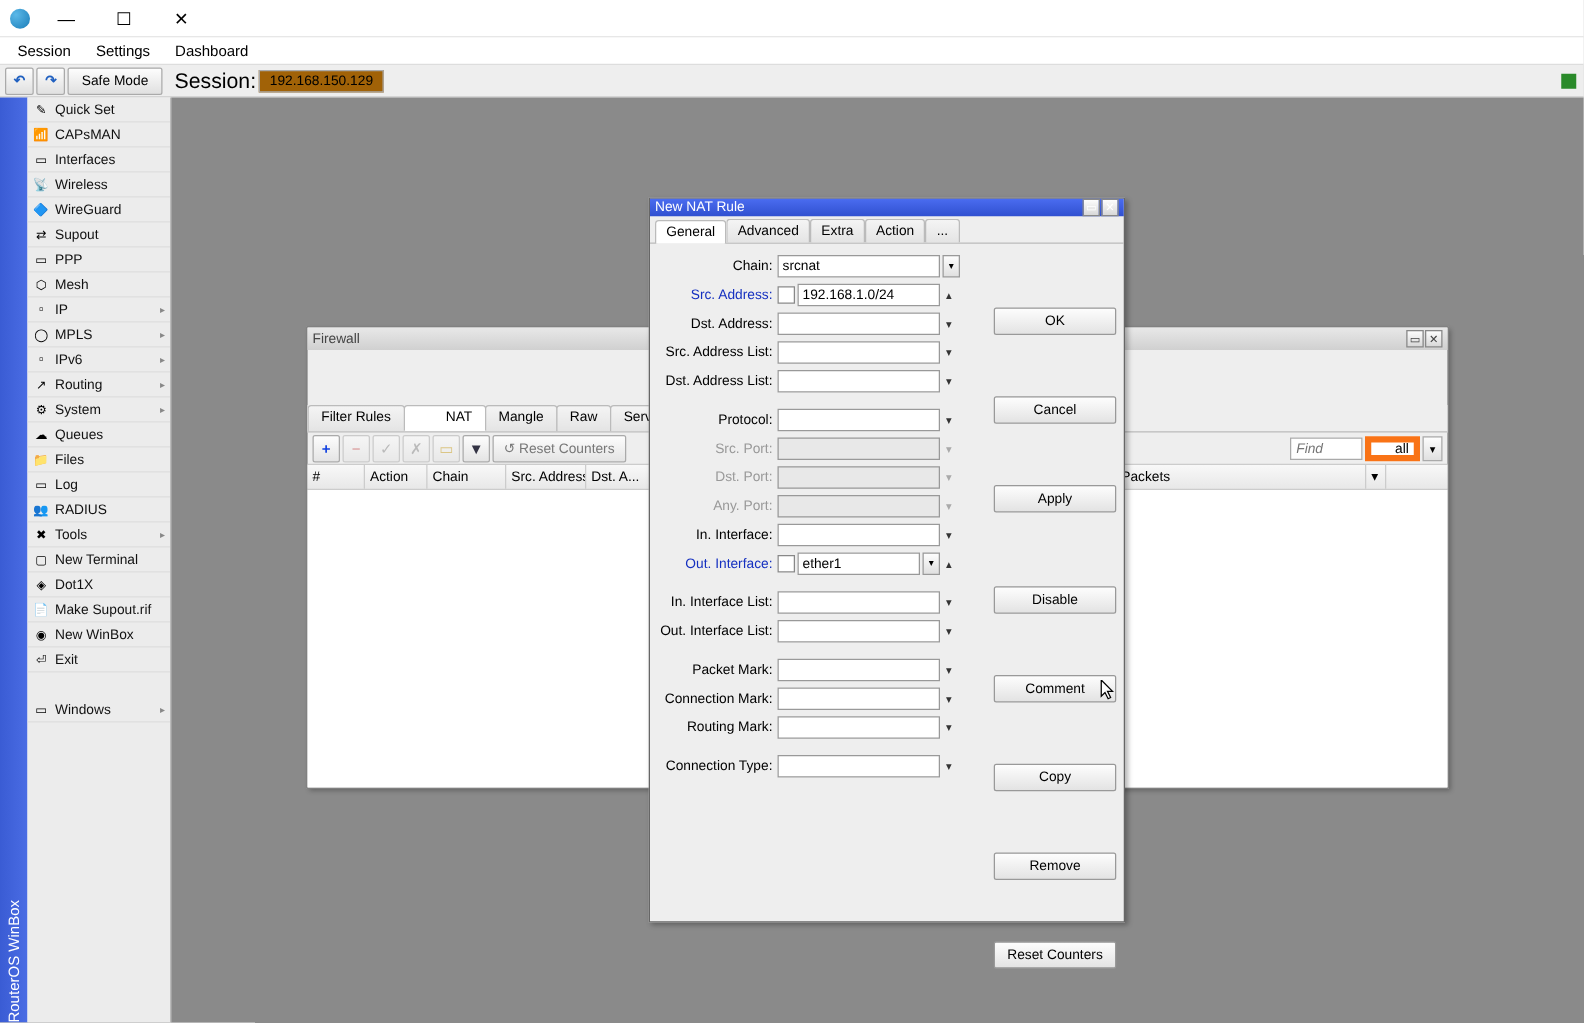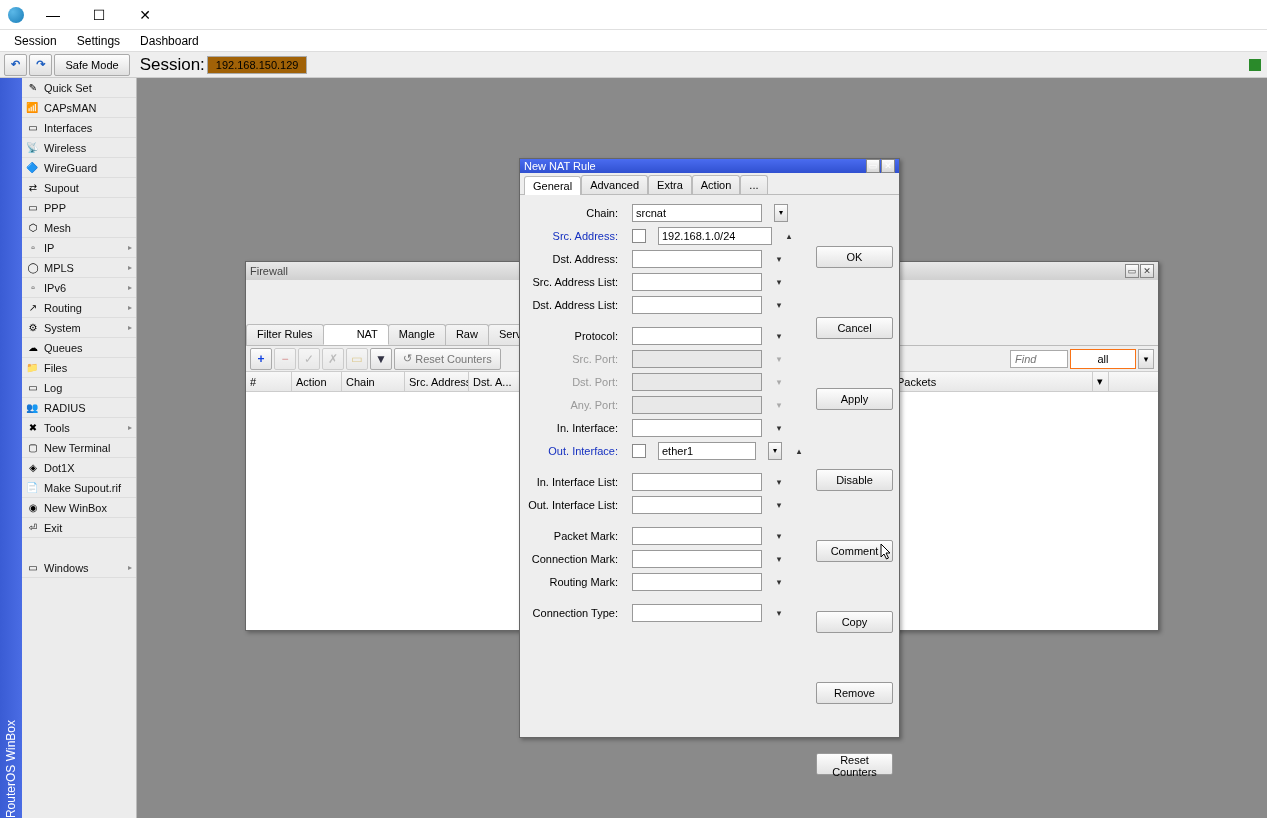--- a/index.html
+++ b/index.html
@@ -49,34 +49,34 @@
 
 
 .fw-tabs { display: flex; height: 22px; background: #eee; border-bottom: 1px solid #bbb; margin-top: 44px; }
 .fw-tab { padding: 3px 10px; background: linear-gradient(#f4f4f4,#e4e4e4); border: 1px solid #bbb; border-bottom: none; border-radius: 3px 3px 0 0; margin-right: -1px; cursor: pointer; font-size: 11px; }
 .fw-tab.active { background: #fff; border-bottom: 1px solid #fff; position: relative; z-index: 1; padding-left: 33px; }
 .fw-toolbar { display: flex; align-items: center; height: 26px; padding: 2px 4px; gap: 2px; border-bottom: 1px solid #ccc; }
 .fw-tb-btn { width: 22px; height: 22px; background: linear-gradient(#fdfdfd,#e4e4e4); border: 1px solid #aaa; border-radius: 2px; display: flex; align-items: center; justify-content: center; cursor: pointer; font-size: 12px; }
 .fw-tb-btn.disabled { opacity: 0.5; cursor: default; }
 .fw-reset-btn { height: 22px; padding: 0 8px; background: linear-gradient(#fdfdfd,#e4e4e4); border: 1px solid #aaa; border-radius: 2px; display: flex; align-items: center; gap: 3px; color: #777; font-size: 11px; }
 .fw-find { height: 18px; width: 58px; border: 1px solid #aaa; font-style: italic; color: #888; padding: 0 4px; font-size: 11px; }
-.fw-all { height: 20px; width: 66px; border: 1px solid #f97316; background: #fff; padding: 0 4px; display: flex; align-items: center; justify-content: center; font-size: 11px; }
+.fw-all { height: 20px; width: 44px; border: 5px solid #f97316; background: #fff; padding: 0 4px; display: flex; align-items: center; justify-content: flex-end; font-size: 11px; }
 .fw-combo-btn { width: 16px; height: 20px; background: linear-gradient(#fdfdfd,#e0e0e0); border: 1px solid #aaa; display:flex; align-items:center; justify-content:center; font-size:9px;}
 .fw-table-head { display: flex; height: 20px; background: linear-gradient(#f8f8f8,#e8e8e8); border-bottom: 1px solid #ccc; }
 .fw-th { border-right: 1px solid #ccc; padding: 2px 4px; font-size: 11px; display: flex; align-items: center; overflow: hidden; white-space: nowrap; }
 .fw-body { flex: 1; background: #fff; }
 .fw-status { height: 18px; border-top: 1px solid #ccc; padding: 1px 6px; display: flex; align-items: center; font-size: 11px; }
 
 
 .nat-tabs { display: flex; height: 22px; padding: 2px 4px 0 4px; gap: 0; border-bottom: 1px solid #bbb; }
 .nat-tab { padding: 3px 8px; background: linear-gradient(#f4f4f4,#e4e4e4); border: 1px solid #bbb; border-bottom: none; border-radius: 3px 3px 0 0; margin-right: 0; cursor: pointer; font-size: 11px; }
 .nat-tab.active { background: #fff; position: relative; top: 1px; }
 .nat-content { display: flex; }
 .nat-form { flex: 1; padding: 6px 6px; }
-.nat-row { display: flex; align-items: center; height: 23px; gap: 12px; }
+.nat-row { display: flex; align-items: center; height: 23px; gap: 2px; }
 .nat-label { width: 92px; text-align: right; font-size: 11px; margin-right: 2px; }
 .nat-label.blue { color: #1530c0; }
 .nat-label.disabled { color: #999; }
 .nat-input { width: 132px; height: 18px; border: 1px solid #999; background: #fff; font-size: 11px; padding: 0 3px; }
 .nat-input.narrow { width: 114px; }
 .nat-input.disabled { background: #e8e8e8; }
 .nat-check { width: 14px; height: 14px; border: 1px solid #888; background: #fff; }
 .nat-dd { width: 14px; height: 18px; background: linear-gradient(#fdfdfd,#e0e0e0); border: 1px solid #999; display: flex; align-items: center; justify-content: center; font-size: 8px; cursor: pointer; }
 .nat-up { font-size: 9px; color: #333; cursor: pointer; width:10px; text-align:center;}
 .nat-gap { height: 8px; }

